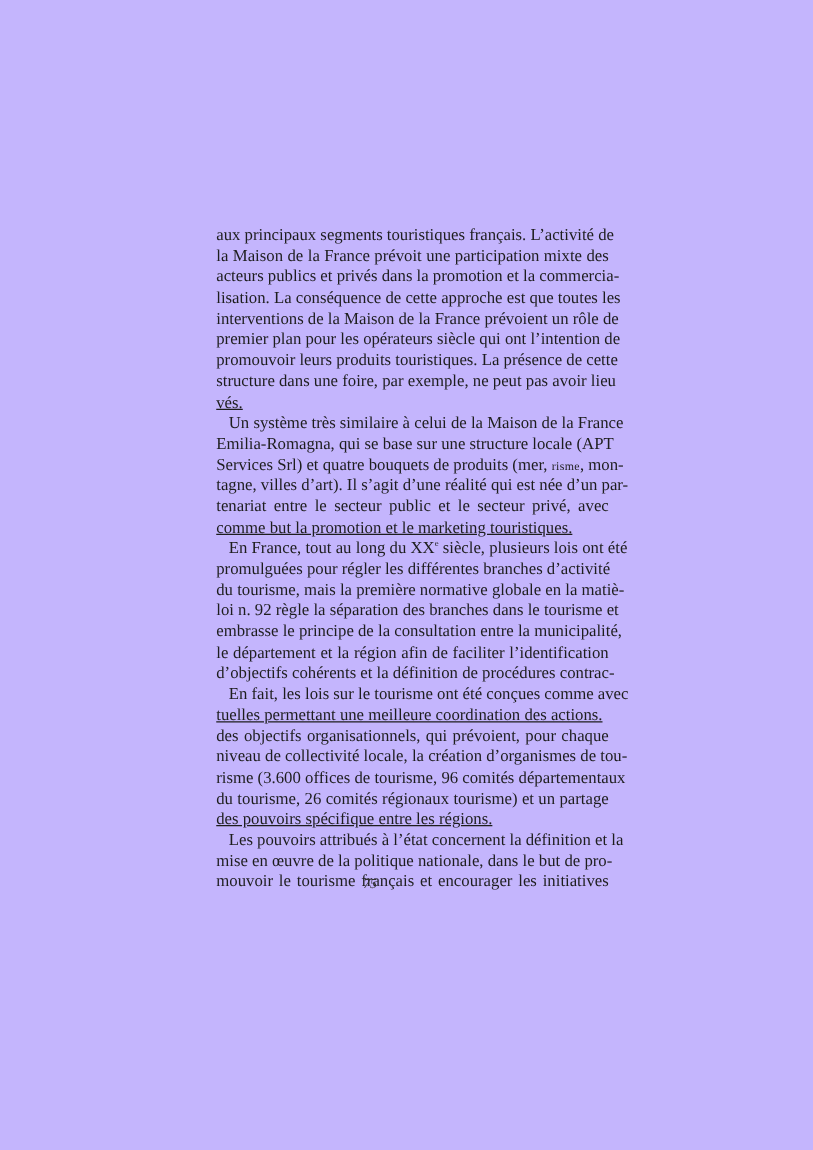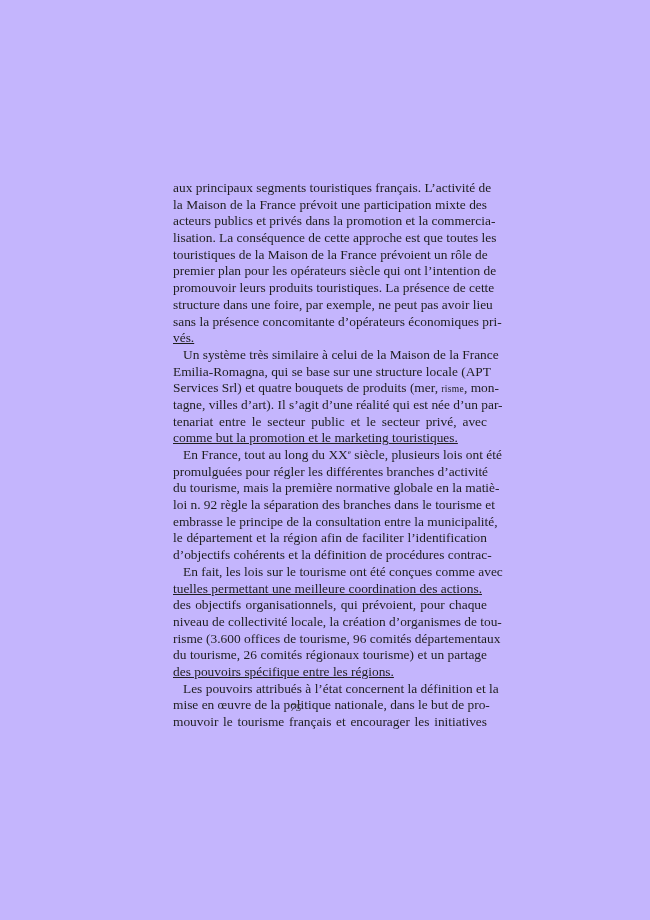--- a/index.html
+++ b/index.html
@@ -67,25 +67,24 @@
 </style>
 </head>
 <body>
 
 <div class="page">
   <div class="text-block">
     <span class="line">aux principaux segments touristiques français. L’activité de</span>
     <span class="line">la Maison de la France prévoit une participation mixte des</span>
     <span class="line">acteurs publics et privés dans la promotion et la commercia-</span>
     <span class="line">lisation. La conséquence de cette approche est que toutes les</span>
-    <span class="line">touristiques de la Maison de la France prévoient un rôle de</span>
+    <span class="line">interventions de la Maison de la France prévoient un rôle de</span>
     <span class="line">premier plan pour les opérateurs siècle qui ont l’intention de</span>
     <span class="line">promouvoir leurs produits touristiques. La présence de cette</span>
     <span class="line">structure dans une foire, par exemple, ne peut pas avoir lieu</span>
-    <span class="line">sans la présence concomitante d’opérateurs économiques pri-</span>
     <span class="line last">vés.</span>
 
     <span class="line indent">Un système très similaire à celui de la Maison de la France</span>
     <span class="line">Emilia-Romagna, qui se base sur une structure locale (APT</span>
     <span class="line"><span>Services Srl) et quatre bouquets de produits (mer, </span><span class="sc">risme</span><span>, mon-</span></span>
     <span class="line">tagne, villes d’art). Il s’agit d’une réalité qui est née d’un par-</span>
     <span class="line">tenariat entre le secteur public et le secteur privé, avec</span>
     <span class="line last">comme but la promotion et le marketing touristiques.</span>
 
     <span class="line indent"><span>En France, tout au long du XX</span><sup class="exp">e</sup><span> siècle, plusieurs lois ont été</span></span>

